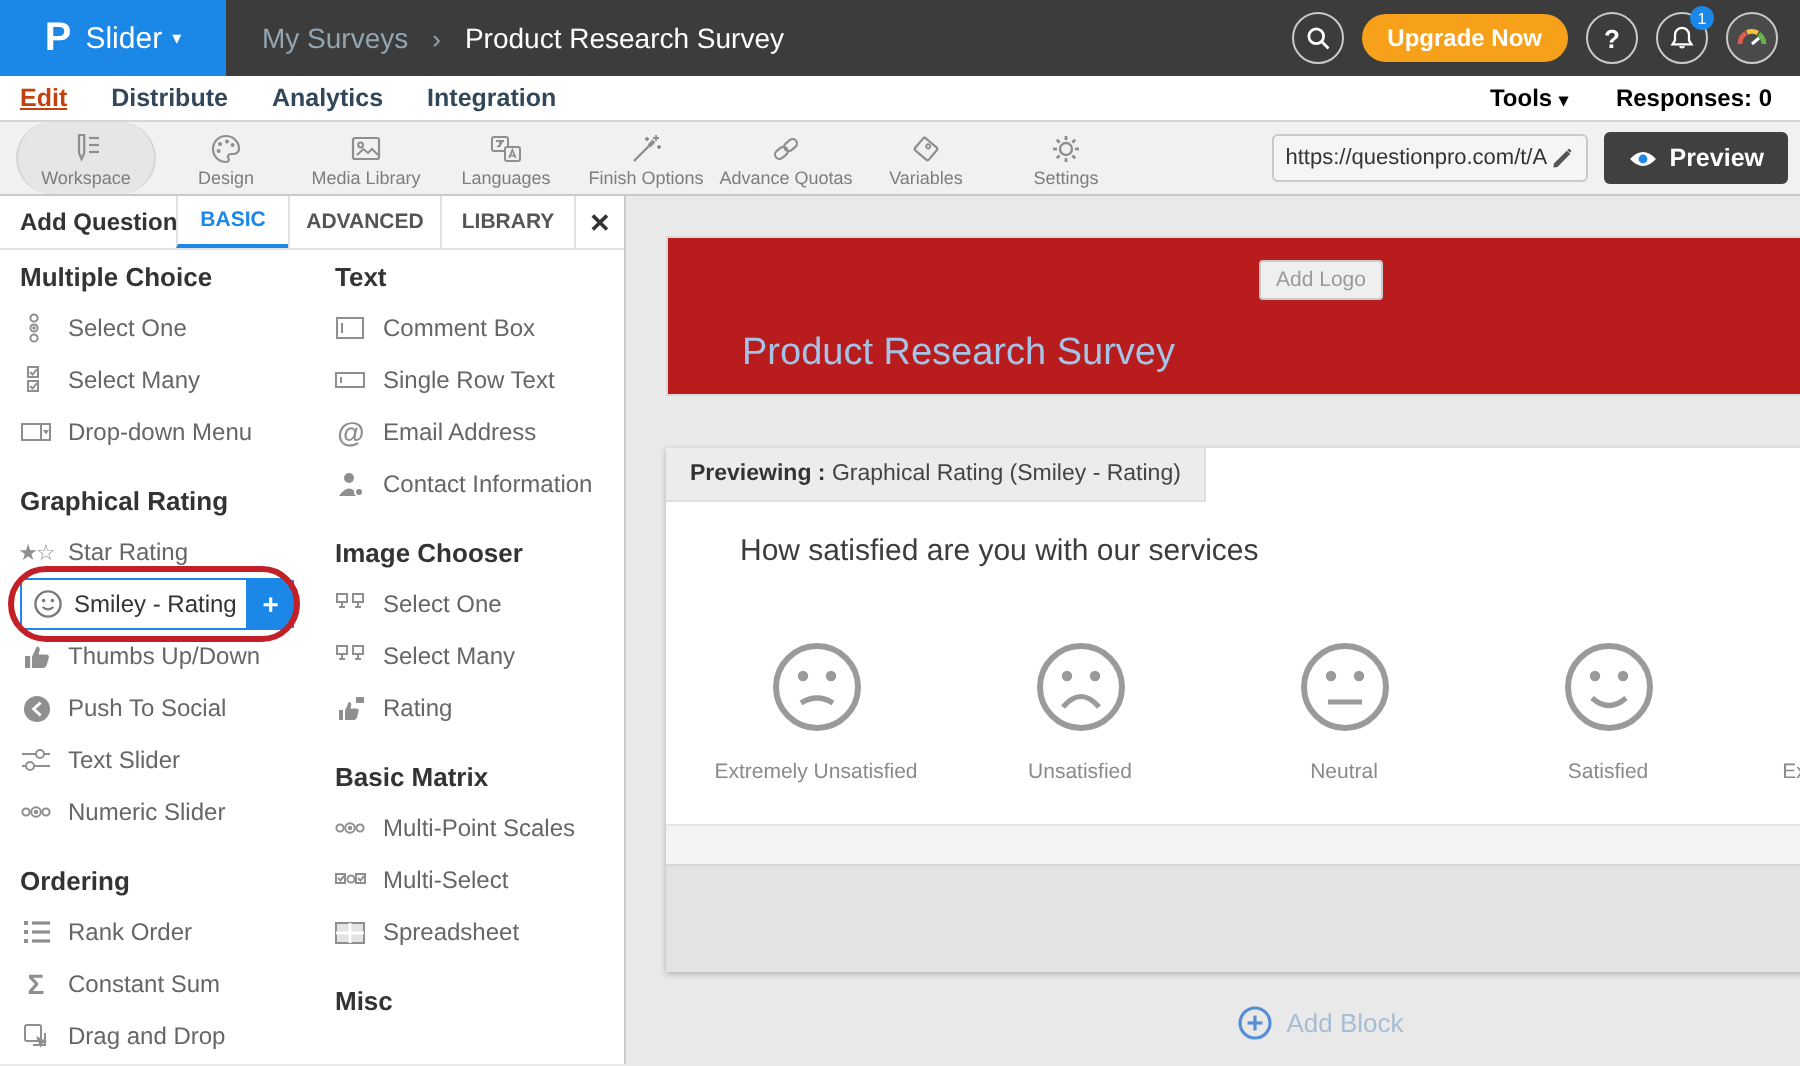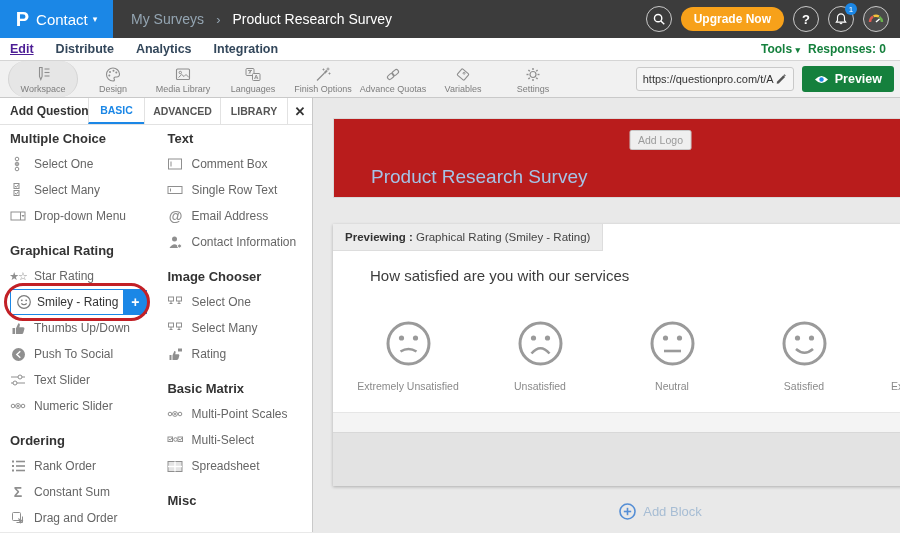--- a/index.html
+++ b/index.html
@@ -18,34 +18,34 @@
 .topbar-right { margin-left:auto; display:flex; align-items:center; gap:9px; margin-right:11px; }
 .circle-btn { width:26px; height:26px; border:1.5px solid #c9c9c9; border-radius:50%; display:flex; align-items:center; justify-content:center; color:#fff; font-size:13px; font-weight:bold; position:relative; background:transparent; flex:none; }
 .upgrade-btn { background:#f7a11a; color:#fff; font-size:12px; font-weight:bold; padding:5px 13px; border-radius:13px; white-space:nowrap; }
 .badge { position:absolute; top:-4px; right:-4px; background:#1b87e6; color:#fff; font-size:8px; width:12px; height:12px; border-radius:50%; display:flex; align-items:center; justify-content:center; font-weight:normal; }
 .avatar { background:#4a4a4a; overflow:hidden; }
 
 
 .navrow { height:23px; background:#fff; border-bottom:1px solid #d5d5d5; display:flex; align-items:center; font-size:12.5px; font-weight:bold; }
 .nav-tab { margin-left:22px; color:#33475b; }
 .nav-tab:first-child { margin-left:10px; }
-.nav-tab.active { color:#4c1d95; text-decoration:underline; }
-.nav-right { margin-left:auto; display:flex; align-items:center; gap:8px; margin-right:14px; color:#15803d; font-size:12px; }
+.nav-tab.active { color:#c2410c; text-decoration:underline; }
+.nav-right { margin-left:auto; display:flex; align-items:center; gap:24px; margin-right:14px; color:#000000; font-size:12px; }
 .nav-caret { font-size:9px; }
 
 
 .toolbar { height:37px; background:#f1f1f1; border-bottom:1px solid #c9c9c9; display:flex; align-items:stretch; }
 .tool-item { width:70px; display:flex; flex-direction:column; align-items:center; justify-content:center; gap:1px; padding-top:2px;border-radius:18px; }
 .tool-item.active { background:#e6e6e6; border-left:1px solid #d4d4d4; border-right:1px solid #d4d4d4; margin-left:8px; }
 .tool-label { font-size:9px; color:#7d7d7d; white-space:nowrap; }
 .tool-icon { height:17px; display:flex; align-items:center; }
 .tool-spacer { flex:1; }
 .url-box { align-self:center; display:flex; align-items:center; width:158px; height:24px; background:#f5f5f5; border:1px solid #c9c9c9; border-radius:3px; padding:0 6px; margin-right:8px; }
 .url-text { font-size:11px; color:#333; white-space:nowrap; overflow:hidden; flex:1; }
-.preview-btn { align-self:center; display:flex; align-items:center; gap:6px; background:#15803d; color:#fff; font-size:12.5px; font-weight:bold; padding:6px 12px; border-radius:3px; margin-right:6px; }
+.preview-btn { align-self:center; display:flex; align-items:center; gap:6px; background:#404040; color:#fff; font-size:12.5px; font-weight:bold; padding:6px 12px; border-radius:3px; margin-right:6px; }
 
 
 .split { display:flex; height:434px; }
 .sidebar { width:313px; background:#fff; border-right:1px solid #c9c9c9; }
 .side-tabs { height:27px; display:flex; border-bottom:1px solid #e2e2e2; align-items:stretch; }
 .side-tab { display:flex; align-items:center; justify-content:center; font-size:10.5px; font-weight:bold; color:#555; border-left:1px solid #e2e2e2; }
 .add-q { width:88px; justify-content:flex-start; padding-left:10px; font-size:12px; color:#333; border-left:none; white-space:nowrap; }
 .tab-basic { width:56px; color:#1b87e6; border-bottom:2px solid #1b87e6; }
 .tab-advanced { width:76px; }
 .tab-library { width:67px; }
@@ -82,21 +82,21 @@
 .strip1 { height:20px; background:#f4f4f4; border-top:1px solid #e6e6e6; }
 .strip2 { height:54px; background:#e3e3e3; border-top:1px solid #d8d8d8; }
 .add-block { margin-top:17px; display:flex; align-items:center; justify-content:center; gap:7px; color:#a7bdd4; font-size:13px; }
 </style>
 </head>
 <body>
 
 <div class="topbar">
   <div class="logo-block">
     <span class="logo-glyph">P</span>
-    <span class="app-name">Contact</span>
+    <span class="app-name">Slider</span>
     <span class="app-caret">▾</span>
   </div>
   <span class="crumb">My Surveys</span>
   <span class="crumb-sep">›</span>
   <span class="page-title">Product Research Survey</span>
   <div class="topbar-right">
     <div class="circle-btn">
       <svg width="14" height="14" viewBox="0 0 16 16">
           <circle cx="7" cy="7" r="4.2" fill="none" stroke="#fff" stroke-width="1.6"></circle>
           <line x1="10.2" y1="10.2" x2="14" y2="14" stroke="#fff" stroke-width="1.6"></line>
@@ -374,21 +374,21 @@
           <span>Constant Sum</span>
         </div>
         <div class="side-item">
           <span class="icn">
               <svg width="15" height="15" viewBox="0 0 15 15">
                 <rect x="1.5" y="1.5" width="8" height="8" rx="1" fill="none" stroke="#8f8f8f"></rect>
                 <path d="M11.5 5.5 v6 h-6" fill="none" stroke="#8f8f8f"></path>
                 <path d="M7 7 l2.2 6 1-2.3 2.3-.9 z" fill="#8f8f8f"></path>
               </svg>
             </span>
-          <span>Drag and Order</span>
+          <span>Drag and Drop</span>
         </div>
       </div>
       <div class="col-r">
         <div class="side-head first">Text</div>
         <div class="side-item">
           <span class="icn">
               <svg width="16" height="14" viewBox="0 0 16 14">
                 <rect x="1.5" y="2" width="13" height="10" fill="none" stroke="#8f8f8f"></rect>
                 <line x1="4" y1="4.5" x2="4" y2="9.5" stroke="#8f8f8f"></line>
               </svg>

